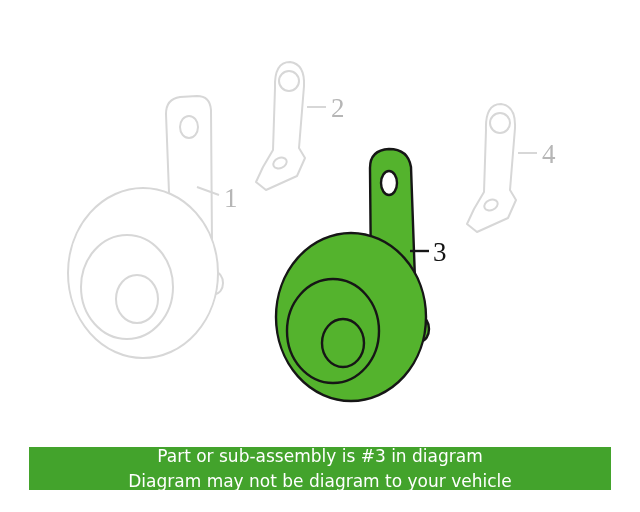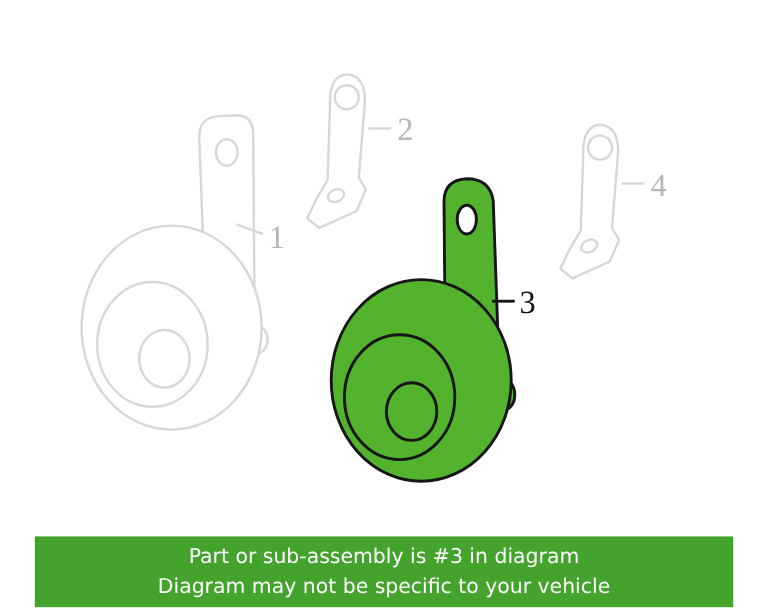--- a/index.html
+++ b/index.html
@@ -17,21 +17,21 @@
     font-family: "Liberation Serif", "DejaVu Serif", serif;
     font-size: 27px;
   }
   .faded-label { fill: #b6b6b6; }
   .dark-label  { fill: #141414; }
   .banner {
     position: absolute;
     left: 29px;
     top: 447px;
     width: 582px;
-    height: 59px;
+    height: 43px;
     background: #43a32c;
     color: #ffffff;
     display: flex;
     flex-direction: column;
     align-items: center;
     justify-content: center;
     font-size: 17px;
     line-height: 25px;
     text-align: center;
   }
@@ -78,16 +78,16 @@
       <circle cx="500" cy="123" r="10"></circle>
       <ellipse cx="491" cy="205" rx="7" ry="5" transform="rotate(-24 491 205)"></ellipse>
       <line x1="518" y1="153" x2="537" y2="153"></line>
     </g>
     <text class="part-label faded-label" x="542" y="163">4</text>
 
   </svg>
 
   <div class="banner">
     <div>Part or sub-assembly is #3 in diagram</div>
-    <div>Diagram may not be specific to your vehicle</div>
+    <div>Diagram may not be diagram to your vehicle</div>
   </div>
 
 </div>
 
 </body></html>

